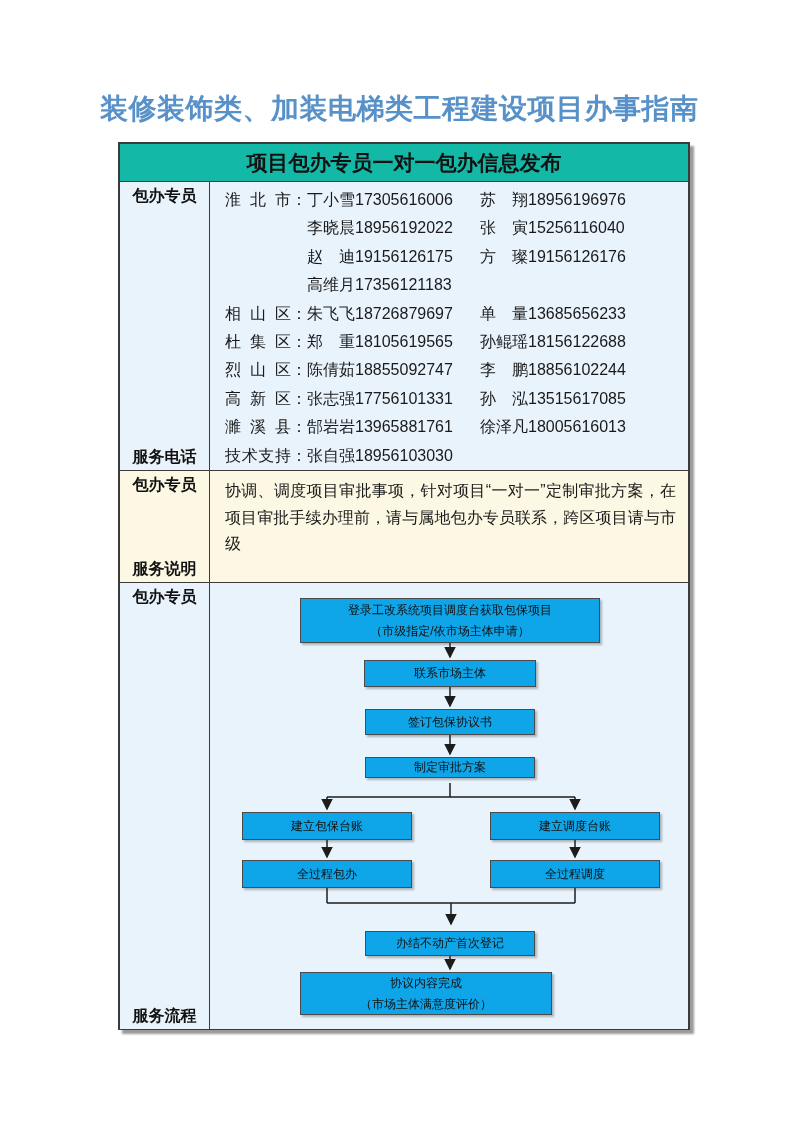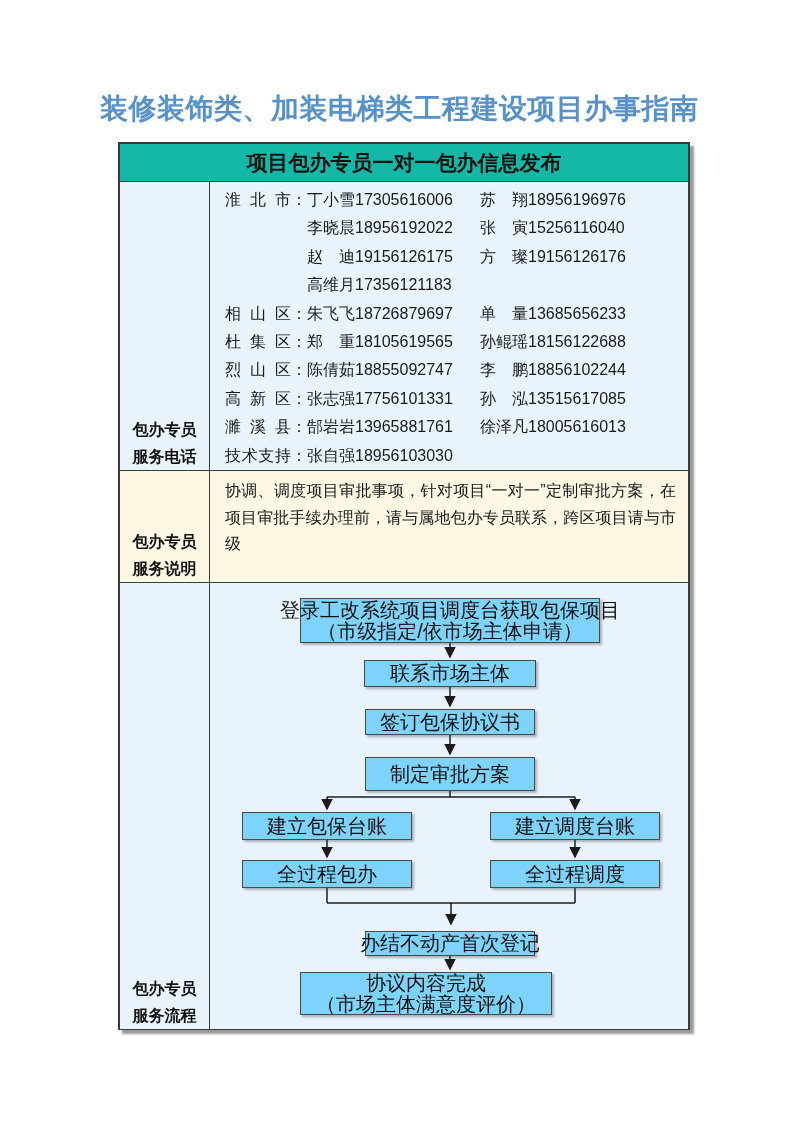--- a/index.html
+++ b/index.html
@@ -37,21 +37,21 @@
   }
   .trow { display: flex; border-bottom: 1px solid #3b3b3b; }
   .trow:last-child { border-bottom: none; }
   .row-phones   { height: 289px; background: #e9f3fc; }
   .row-statement{ height: 112px; background: #fcf8e3; }
   .row-flow     { height: 446px; background: #e9f3fc; }
   .label-cell {
     width: 90px; flex: 0 0 90px;
     border-right: 1px solid #3b3b3b;
     display: flex; flex-direction: column;
-    align-items: center; justify-content: flex-end;
+    align-items: center; justify-content: space-between;
     font-size: 16px; font-weight: bold; line-height: 27px;
     color: #111; text-align: center;
   }
   .content-cell { flex: 1 1 auto; position: relative; overflow: hidden; }
 
   
   .phones { padding: 4px 12px 0 15px; }
   .pline { height: 28.4px; line-height: 28.4px; white-space: nowrap; font-size: 16px; display: flex; }
   .plabel {
     display: inline-block; width: 66px;
@@ -77,26 +77,26 @@
     text-align: justify; text-align-last: justify;
     text-justify: inter-character;
   }
   .stmt-line:last-child { text-align-last: left; }
 
   
   .flow { position: relative; }
   .connectors { position: absolute; left: 0; top: 0; }
   .fbox {
     position: absolute;
-    background: #7dd3fc;
+    background: #0ea5e9;
     border: 1px solid #4a4a4a;
     box-shadow: 2px 2px 2px rgba(60,60,60,0.35);
     display: flex; flex-direction: column;
     align-items: center; justify-content: center;
-    font-size: 20px; line-height: 20.5px;
+    font-size: 12px; line-height: 20.5px;
     text-align: center; color: #111;
     white-space: nowrap;
   }
 </style>
 </head>
 <body>
 
 <div>
 
   <h1 class="page-title">装修装饰类、加装电梯类工程建设项目办事指南</h1>
@@ -232,21 +232,21 @@
         </div>
 
         <div class="fbox" style="left:154px; top:77px; width:172px; height:27px;">
           <div>联系市场主体</div>
         </div>
 
         <div class="fbox" style="left:155px; top:126px; width:170px; height:26px;">
           <div>签订包保协议书</div>
         </div>
 
-        <div class="fbox" style="left:155px; top:174px; width:170px; height:34px;">
+        <div class="fbox" style="left:155px; top:174px; width:170px; height:21px;">
           <div>制定审批方案</div>
         </div>
 
         <div class="fbox" style="left:280px; top:229px; width:170px; height:28px;">
           <div>建立调度台账</div>
         </div>
 
         <div class="fbox" style="left:32px; top:229px; width:170px; height:28px;">
           <div>建立包保台账</div>
         </div>

